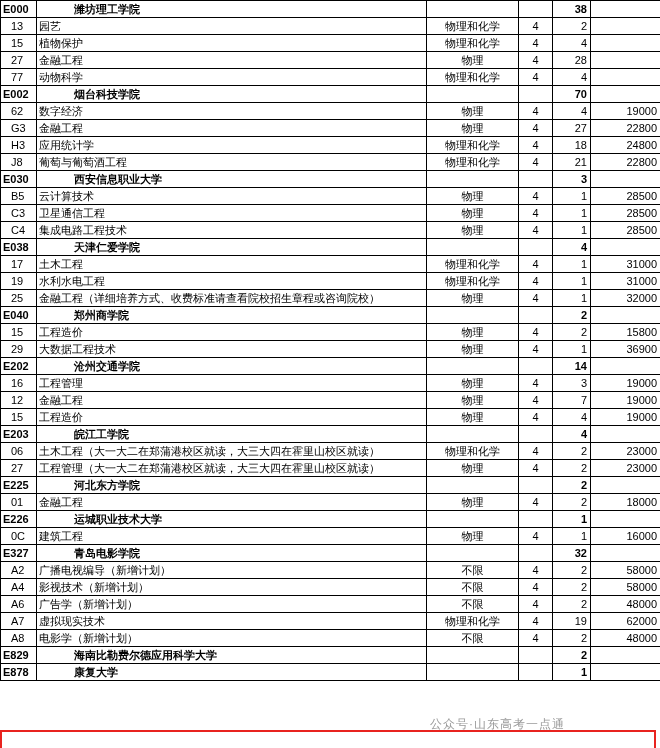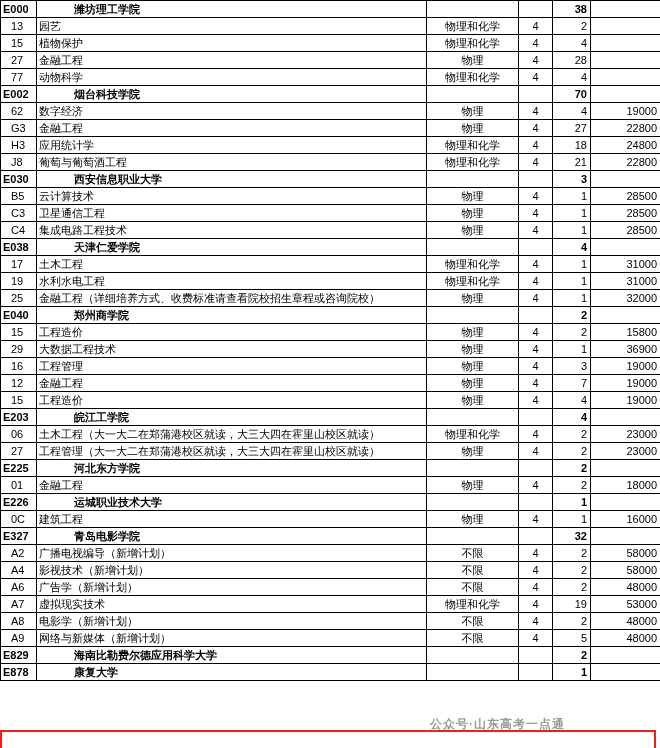--- a/index.html
+++ b/index.html
@@ -46,21 +46,20 @@
     pointer-events:none;
   }
   .watermark{
     position:absolute;
     left:430px;
     top:716px;
     font-size:12px;
     color:#9a9a9a;
     letter-spacing:1px;
     white-space:nowrap;
-    font-weight:bold;
   }
   .wrapper{position:relative;width:640px;height:748px;}
 </style>
 </head>
 <body>
 
 <div class="wrapper">
   <table>
     <colgroup>
       <col class="c-code">
@@ -232,20 +231,28 @@
           <td class="num">15800</td>
         </tr>
         <tr class="">
           <td class="sub-code">29</td>
           <td class="name">大数据工程技术</td>
           <td class="subj">物理</td>
           <td class="subj">4</td>
           <td class="num">1</td>
           <td class="num">36900</td>
         </tr>
+        <tr class="school ">
+          <td class="code">E202</td>
+          <td class="name-b">沧州交通学院</td>
+          <td class="subj"></td>
+          <td class="subj"></td>
+          <td class="num">14</td>
+          <td class="num"></td>
+        </tr>
         <tr class="">
           <td class="sub-code">16</td>
           <td class="name">工程管理</td>
           <td class="subj">物理</td>
           <td class="subj">4</td>
           <td class="num">3</td>
           <td class="num">19000</td>
         </tr>
         <tr class="">
           <td class="sub-code">12</td>
@@ -350,36 +357,28 @@
           <td class="subj">4</td>
           <td class="num">2</td>
           <td class="num">48000</td>
         </tr>
         <tr class="">
           <td class="sub-code">A7</td>
           <td class="name">虚拟现实技术</td>
           <td class="subj">物理和化学</td>
           <td class="subj">4</td>
           <td class="num">19</td>
-          <td class="num">53000</td>
+          <td class="num">62000</td>
         </tr>
         <tr class="">
           <td class="sub-code">A8</td>
           <td class="name">电影学（新增计划）</td>
           <td class="subj">不限</td>
           <td class="subj">4</td>
           <td class="num">2</td>
-          <td class="num">48000</td>
-        </tr>
-        <tr class="">
-          <td class="sub-code">A9</td>
-          <td class="name">网络与新媒体（新增计划）</td>
-          <td class="subj">不限</td>
-          <td class="subj">4</td>
-          <td class="num">5</td>
           <td class="num">48000</td>
         </tr>
         <tr class="school ">
           <td class="code">E829</td>
           <td class="name-b">海南比勒费尔德应用科学大学</td>
           <td class="subj"></td>
           <td class="subj"></td>
           <td class="num">2</td>
           <td class="num"></td>
         </tr>

